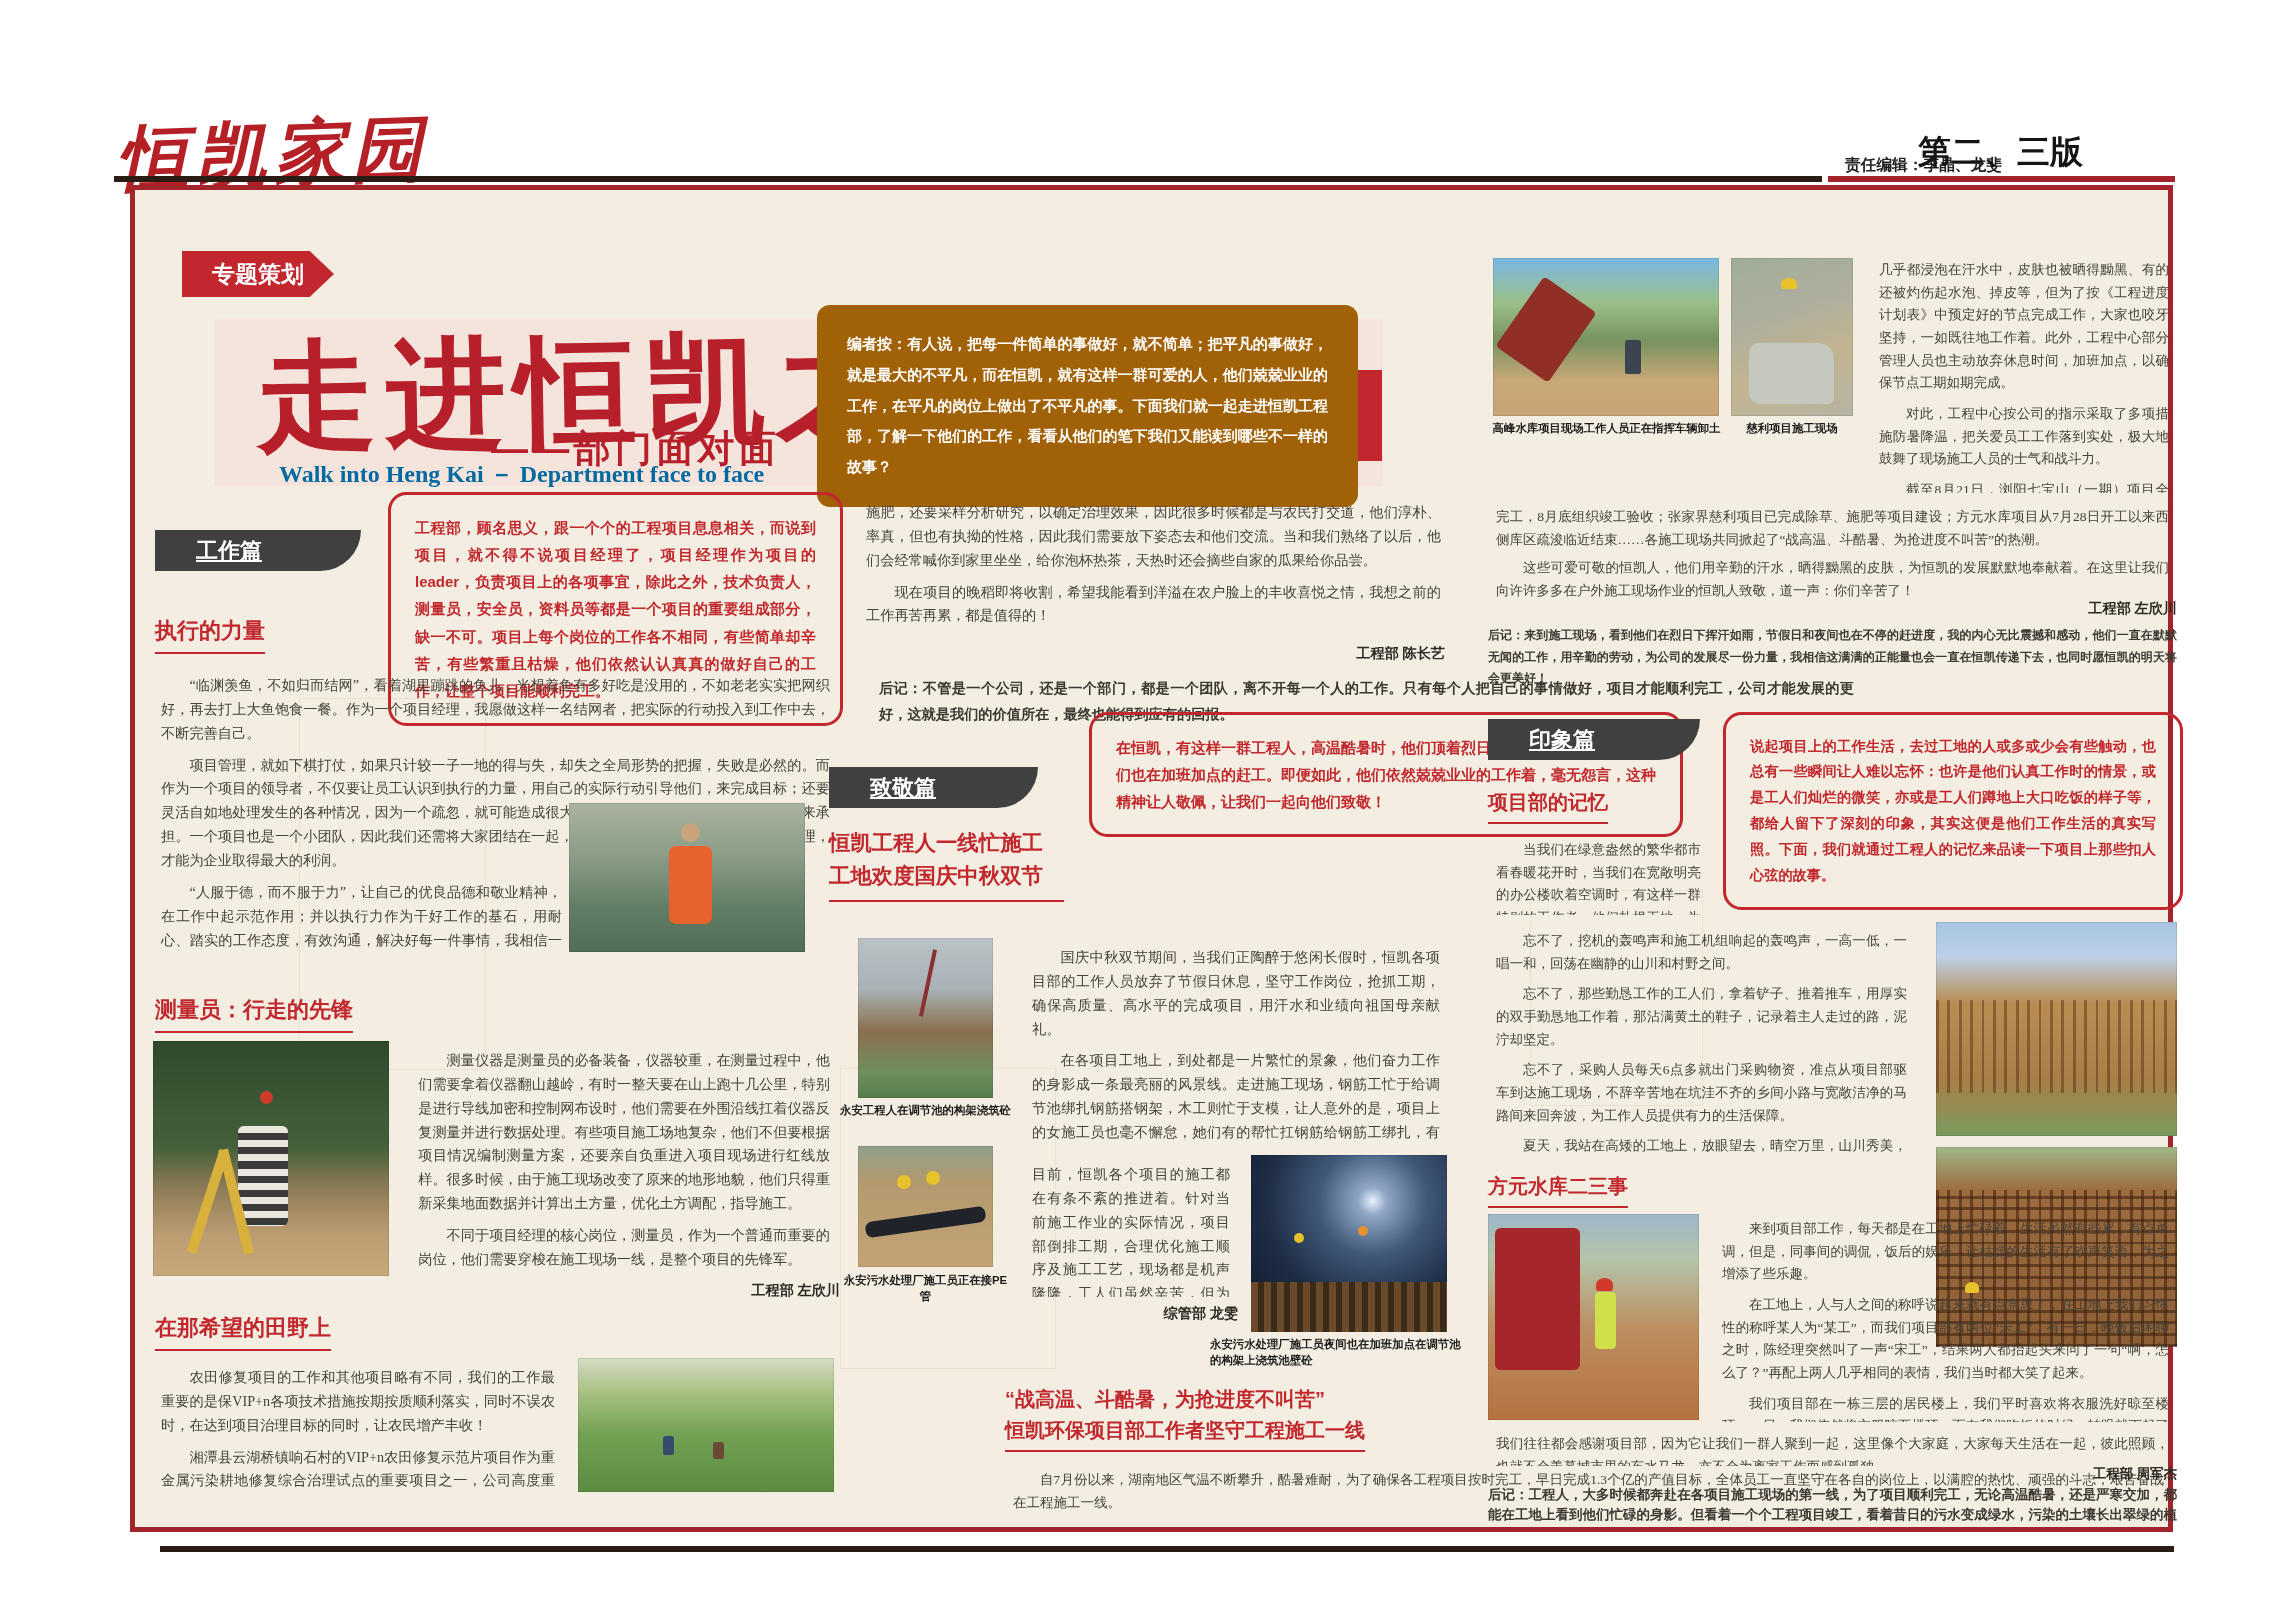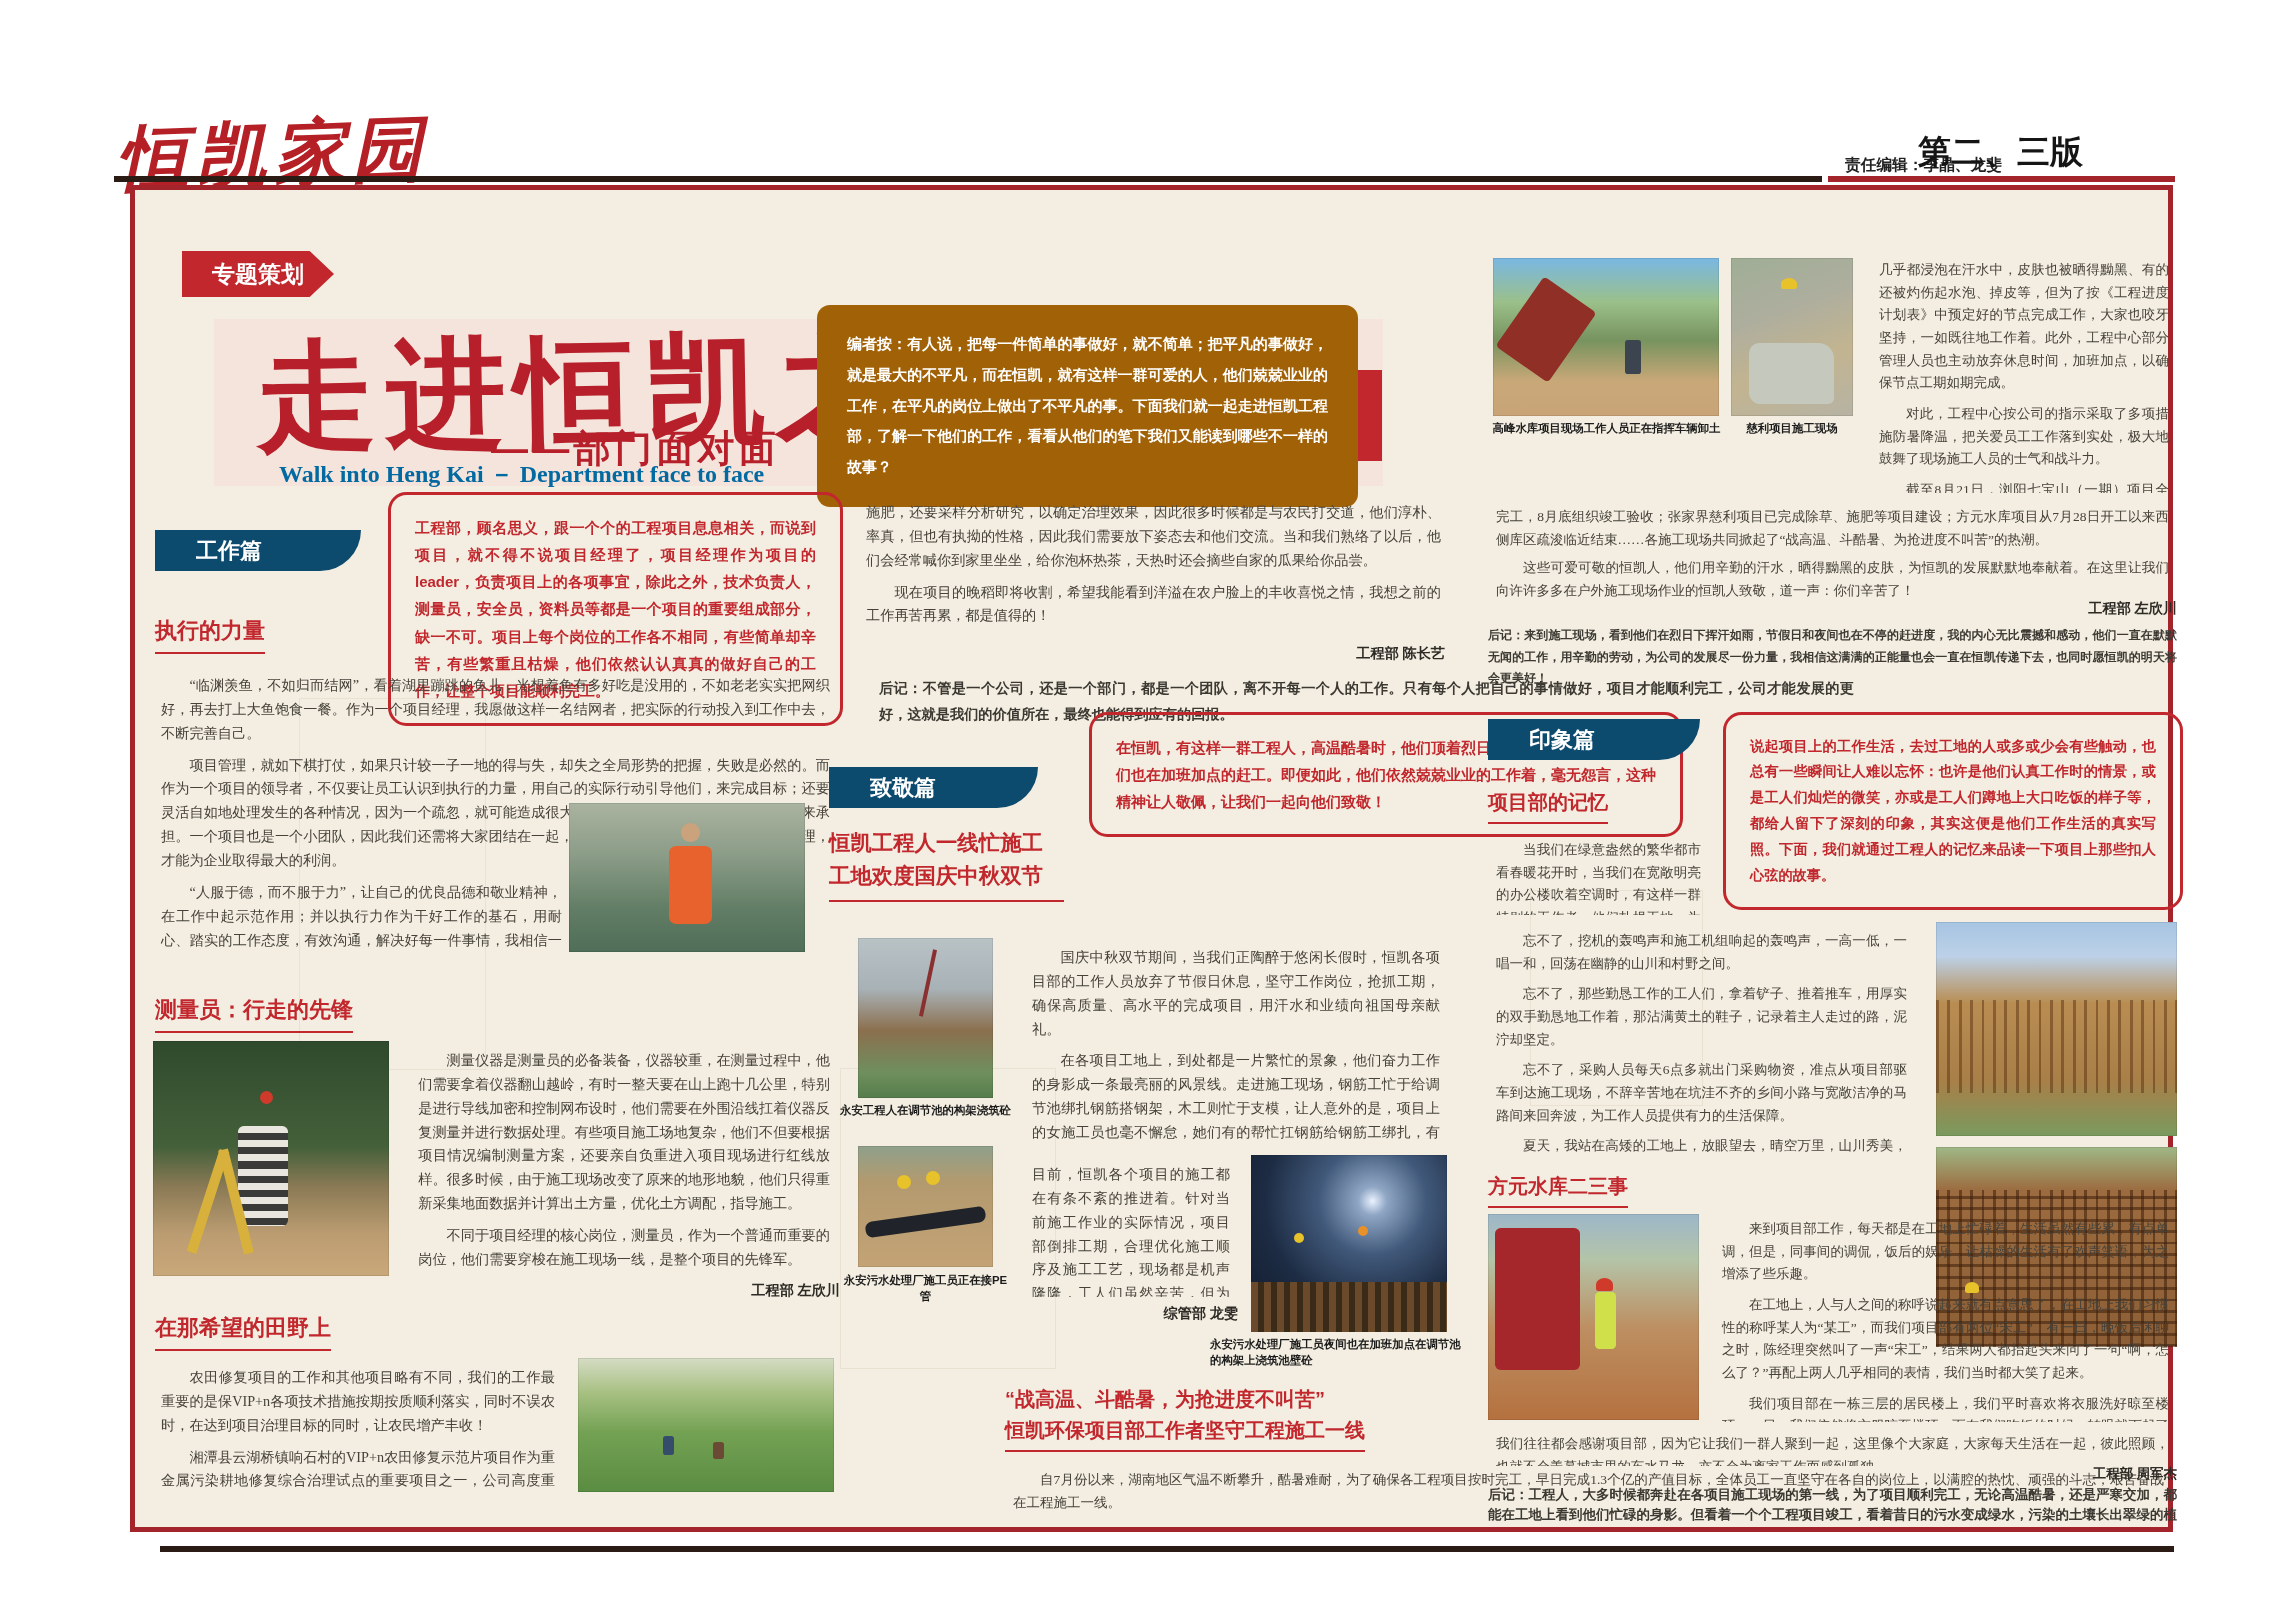--- a/index.html
+++ b/index.html
@@ -19,23 +19,23 @@
          font-weight:bold;font-size:23px;line-height:46px;text-align:center;
          clip-path:polygon(0 0,84% 0,100% 50%,84% 100%,0 100%);}
   .title-panel{background:#f4e4dc;}
   .title-main{font-size:120px;font-weight:bold;color:#b7202a;letter-spacing:10px;
               transform:rotate(-1deg);font-family:"Liberation Serif",serif;}
   .title-sub{font-size:37px;font-weight:bold;color:#b7202a;font-family:"Liberation Sans",sans-serif;letter-spacing:4.3px;}
   .title-en{font-size:24px;font-weight:bold;color:#0369a1;font-family:Liberation Serif, serif;}
   .editor-box{background:#a16207;color:#fff;border-radius:13px;padding:24px 30px;
               font-size:15px;line-height:2.05;font-weight:bold;text-align:justify;
               font-family:"Liberation Sans",sans-serif;}
-  .ribbon{background:#0c4a6e;color:#fff;font-family:"Liberation Sans",sans-serif;
+  .ribbon{background:#404040;color:#fff;font-family:"Liberation Sans",sans-serif;
           font-weight:bold;font-size:22px;line-height:41px;padding-left:41px;
-          border-radius:0 0 50px 0;}
+          border-radius:0 0 50px 0;text-decoration:underline;}
   .red-note{border:3.6px solid #c1272d;border-radius:18.5px;color:#c1272d;font-weight:bold;
             font-family:"Liberation Sans",sans-serif;text-align:justify;
             padding:18.5px 24px;font-size:15px;line-height:1.82;}
   .h-red{color:#c1272d;font-weight:bold;font-family:"Liberation Sans",sans-serif;
          font-size:22px;display:inline-block;border-bottom:2.8px solid #c1272d;padding-bottom:5.7px;}
   .headline-red{color:#c1272d;font-weight:bold;font-family:"Liberation Sans",sans-serif;
                 font-size:21.4px;line-height:1.55;}
   .flow{font-size:14.2px;line-height:1.68;color:#46423a;text-align:justify;overflow:hidden;}
   .flow p{margin:8px;text-indent:2em;}
   .flow p.noind{text-indent:0;}

